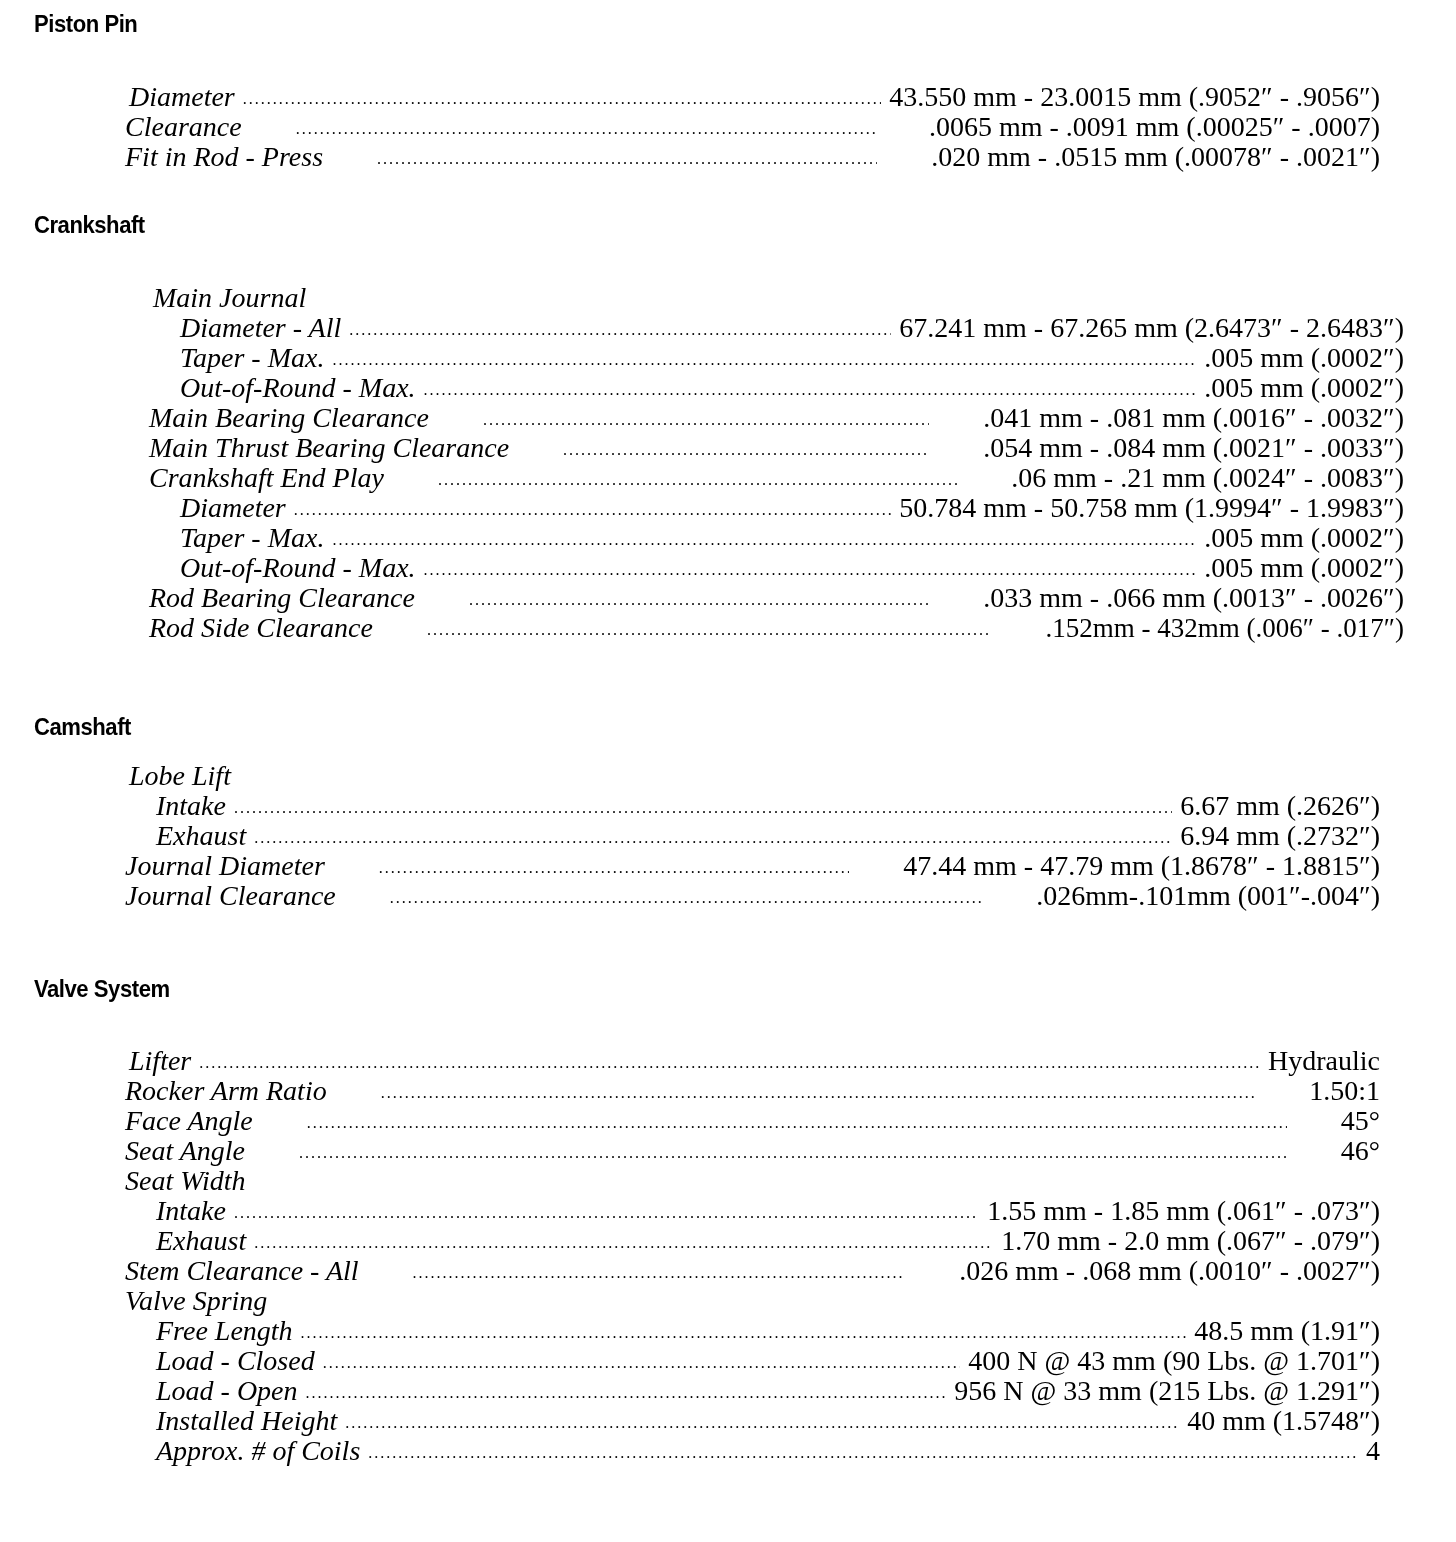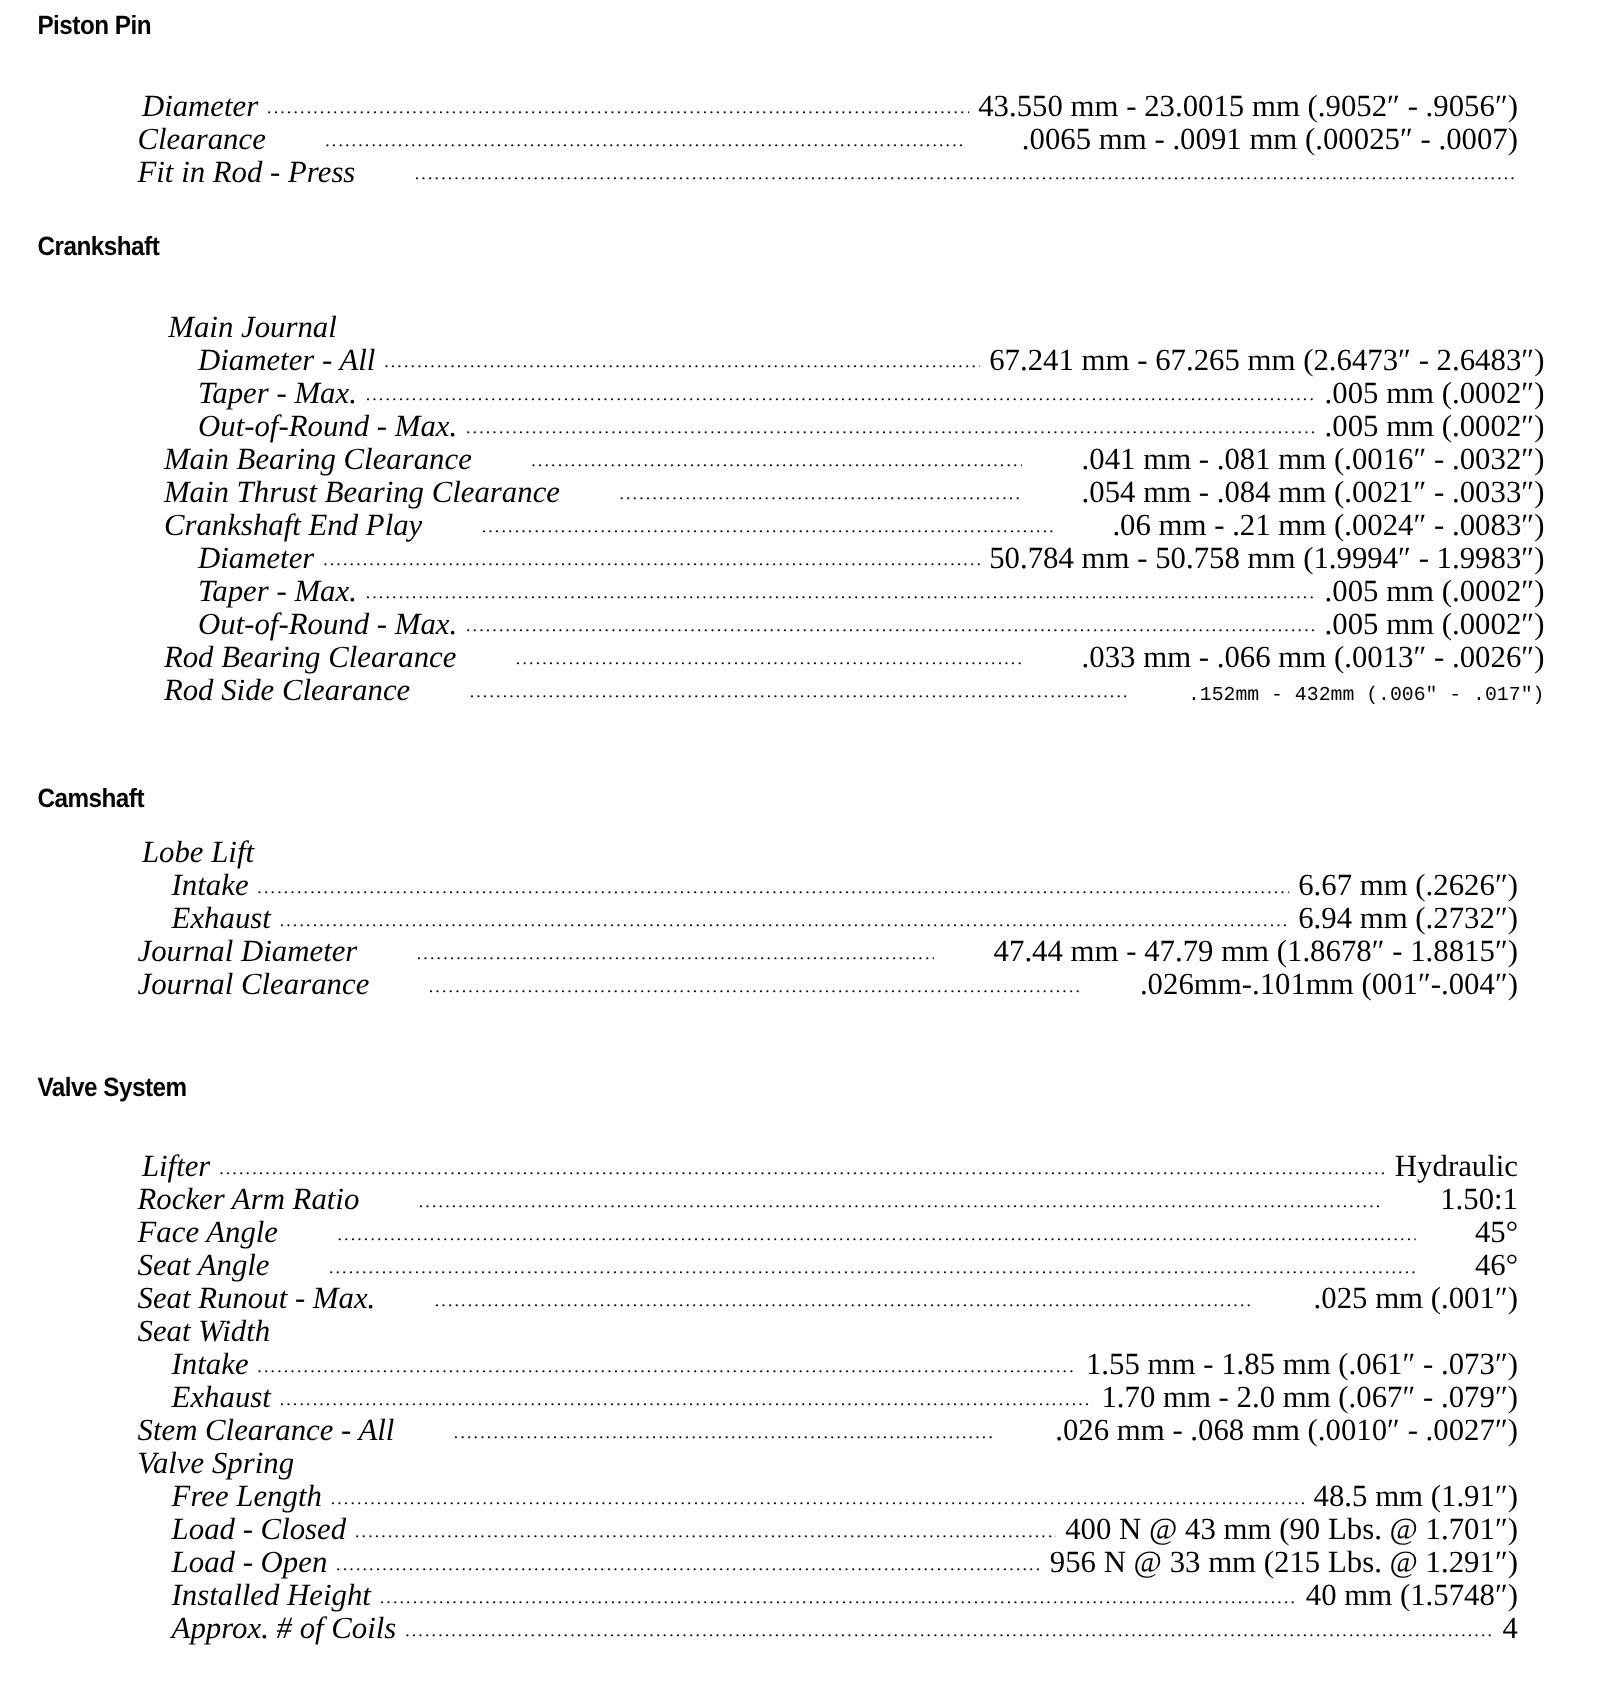--- a/index.html
+++ b/index.html
@@ -21,21 +21,21 @@
   }
   .row .label { white-space: nowrap; flex: 0 0 auto; padding-right: 8px; font-style: italic; }
   .row .leader {
     flex: 1 1 auto; overflow: hidden; white-space: nowrap;
     font-size: 16px; letter-spacing: 2px; position: relative; top: -2px;
   }
   .row .leader::after {
     content: "..........................................................................................................................................................................................................................";
   }
   .row .value { white-space: nowrap; flex: 0 0 auto; padding-left: 8px; text-align: right; }
-  .row.small .value { font-size: 18px; font-family: Liberation Mono, monospace; }
+  .row.small .value { font-size: 27px; }
   .row.heading .label { padding-right: 0; }
   .indent0 { padding-left: 125px; gap: 46px; }
   .indent0b { padding-left: 129px; }
   .indent1 { padding-left: 156px; justify-content: space-between; }
 </style>
 </head>
 <body>
 
 <div class="section-title" style="top:10px;">Piston Pin</div>
 <div class="block" id="sec0" style="top:82px;">
@@ -45,20 +45,21 @@
       <span class="value">43.550 mm - 23.0015 mm (.9052″ - .9056″)</span>
     </div>
     <div class="row indent0">
       <span class="label">Clearance</span>
       <span class="leader"></span>
       <span class="value">.0065 mm - .0091 mm (.00025″ - .0007)</span>
     </div>
     <div class="row indent0">
       <span class="label">Fit in Rod - Press</span>
       <span class="leader"></span>
+      <span class="value">.020 mm - .0515 mm (.00078″ - .0021″)</span>
     </div>
   </div>
 
 <div class="section-title" style="top:211px;">Crankshaft</div>
 <div class="block" id="sec1" style="top:283px;margin-left:24px;">
     <div class="row indent0b heading">
       <span class="label">Main Journal</span>
     </div>
     <div class="row indent1">
       <span class="label">Diameter - All</span>
@@ -159,25 +160,20 @@
     <div class="row indent0">
       <span class="label">Face Angle</span>
       <span class="leader"></span>
       <span class="value">45°</span>
     </div>
     <div class="row indent0">
       <span class="label">Seat Angle</span>
       <span class="leader"></span>
       <span class="value">46°</span>
     </div>
-    <div class="row indent0">
-      <span class="label">Seat Runout - Max.</span>
-      <span class="leader"></span>
-      <span class="value">.025 mm (.001″)</span>
-    </div>
     <div class="row indent0 heading">
       <span class="label">Seat Width</span>
     </div>
     <div class="row indent1">
       <span class="label">Intake</span>
       <span class="leader"></span>
       <span class="value">1.55 mm - 1.85 mm (.061″ - .073″)</span>
     </div>
     <div class="row indent1">
       <span class="label">Exhaust</span>

